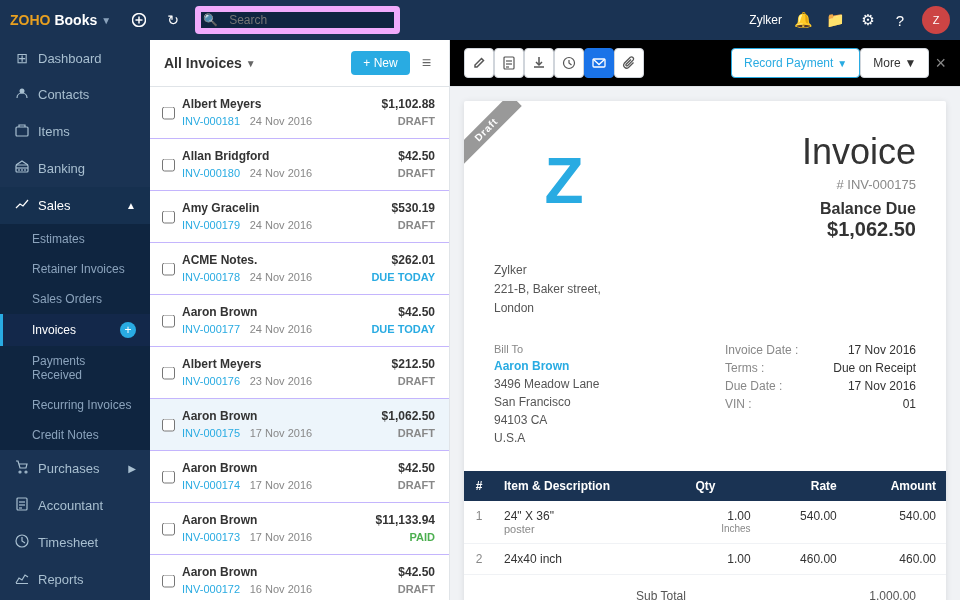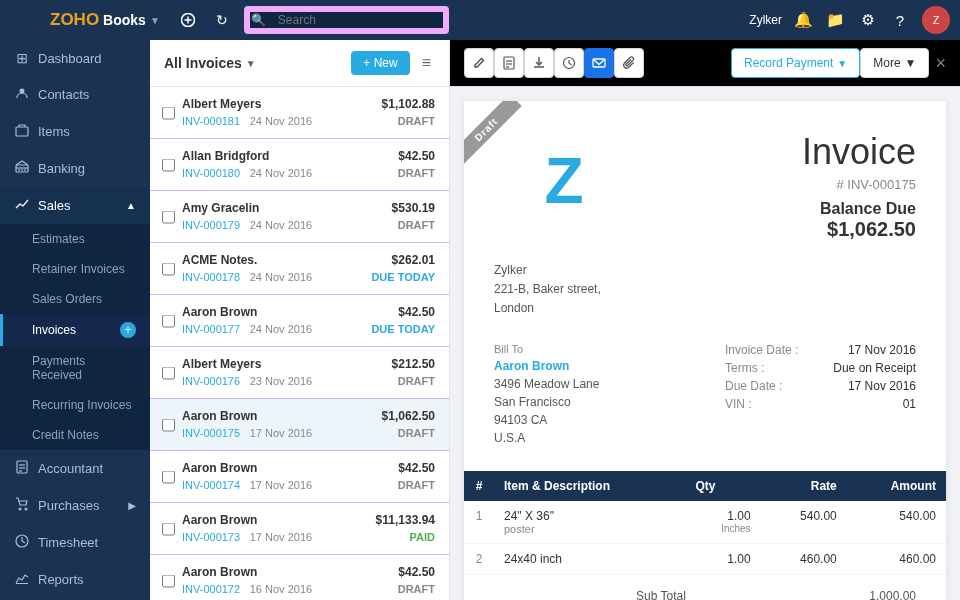--- a/index.html
+++ b/index.html
@@ -184,21 +184,21 @@
 
     .inv-totals { padding: 10px 30px 20px; }
     .inv-totals-table { margin-left: auto; width: 280px; }
     .inv-totals-row { display: flex; justify-content: space-between; padding: 4px 0; font-size: 12px; color: #555; }
   </style>
 </head>
 <body>
 
 <div class="topbar">
   <div class="topbar-logo">
-    <span style="color:#e8a020; font-size:17px; font-weight:bold;margin-left:40px;">ZOHO</span>
+    <span style="color:#e8a020; font-size:14px; font-weight:bold;">ZOHO</span>
     <span style="color:#fff; font-weight:bold; font-size:14px;">Books</span>
     <span style="color:#8ba3bc; font-size:10px;">▼</span>
   </div>
   <div class="topbar-actions">
     <button class="topbar-icon-btn" title="New">
       <svg width="14" height="14" viewBox="0 0 14 14" fill="white">
           <circle cx="7" cy="7" r="6.5" fill="none" stroke="white" stroke-width="1.5"></circle>
           <line x1="7" y1="3.5" x2="7" y2="10.5" stroke="white" stroke-width="1.5"></line>
           <line x1="3.5" y1="7" x2="10.5" y2="7" stroke="white" stroke-width="1.5"></line>
         </svg>
@@ -290,38 +290,38 @@
       <div class="sidebar-item">
         <span class="si-label">Recurring Invoices</span>
       </div>
       <div class="sidebar-item">
         <span class="si-label">Credit Notes</span>
       </div>
     </div>
     <div class="sidebar-item">
       <span class="si-icon">
         <svg width="14" height="14" viewBox="0 0 14 14" fill="none" stroke="#a8bfd0" stroke-width="1.2">
+            <circle cx="5" cy="12" r="1"></circle>
+            <circle cx="11" cy="12" r="1"></circle>
+            <path d="M1 1h2l2 7h6l1-4H4"></path>
+          </svg>
+      </span>
+      <span class="si-label">Purchases</span>
+      <span class="si-arrow">▶</span>
+    </div>
+    <div class="sidebar-item">
+      <span class="si-icon">
+        <svg width="14" height="14" viewBox="0 0 14 14" fill="none" stroke="#a8bfd0" stroke-width="1.2">
             <rect x="2" y="1" width="10" height="12" rx="1"></rect>
             <line x1="4" y1="5" x2="10" y2="5"></line>
             <line x1="4" y1="8" x2="10" y2="8"></line>
             <line x1="4" y1="11" x2="7" y2="11"></line>
           </svg>
       </span>
       <span class="si-label">Accountant</span>
-    </div>
-    <div class="sidebar-item">
-      <span class="si-icon">
-        <svg width="14" height="14" viewBox="0 0 14 14" fill="none" stroke="#a8bfd0" stroke-width="1.2">
-            <circle cx="5" cy="12" r="1"></circle>
-            <circle cx="11" cy="12" r="1"></circle>
-            <path d="M1 1h2l2 7h6l1-4H4"></path>
-          </svg>
-      </span>
-      <span class="si-label">Purchases</span>
-      <span class="si-arrow">▶</span>
     </div>
     <div class="sidebar-item">
       <span class="si-icon">
         <svg width="14" height="14" viewBox="0 0 14 14" fill="none" stroke="#a8bfd0" stroke-width="1.2">
             <circle cx="7" cy="7" r="6"></circle>
             <polyline points="7,3 7,7 10,9"></polyline>
           </svg>
       </span>
       <span class="si-label">Timesheet</span>
     </div>

